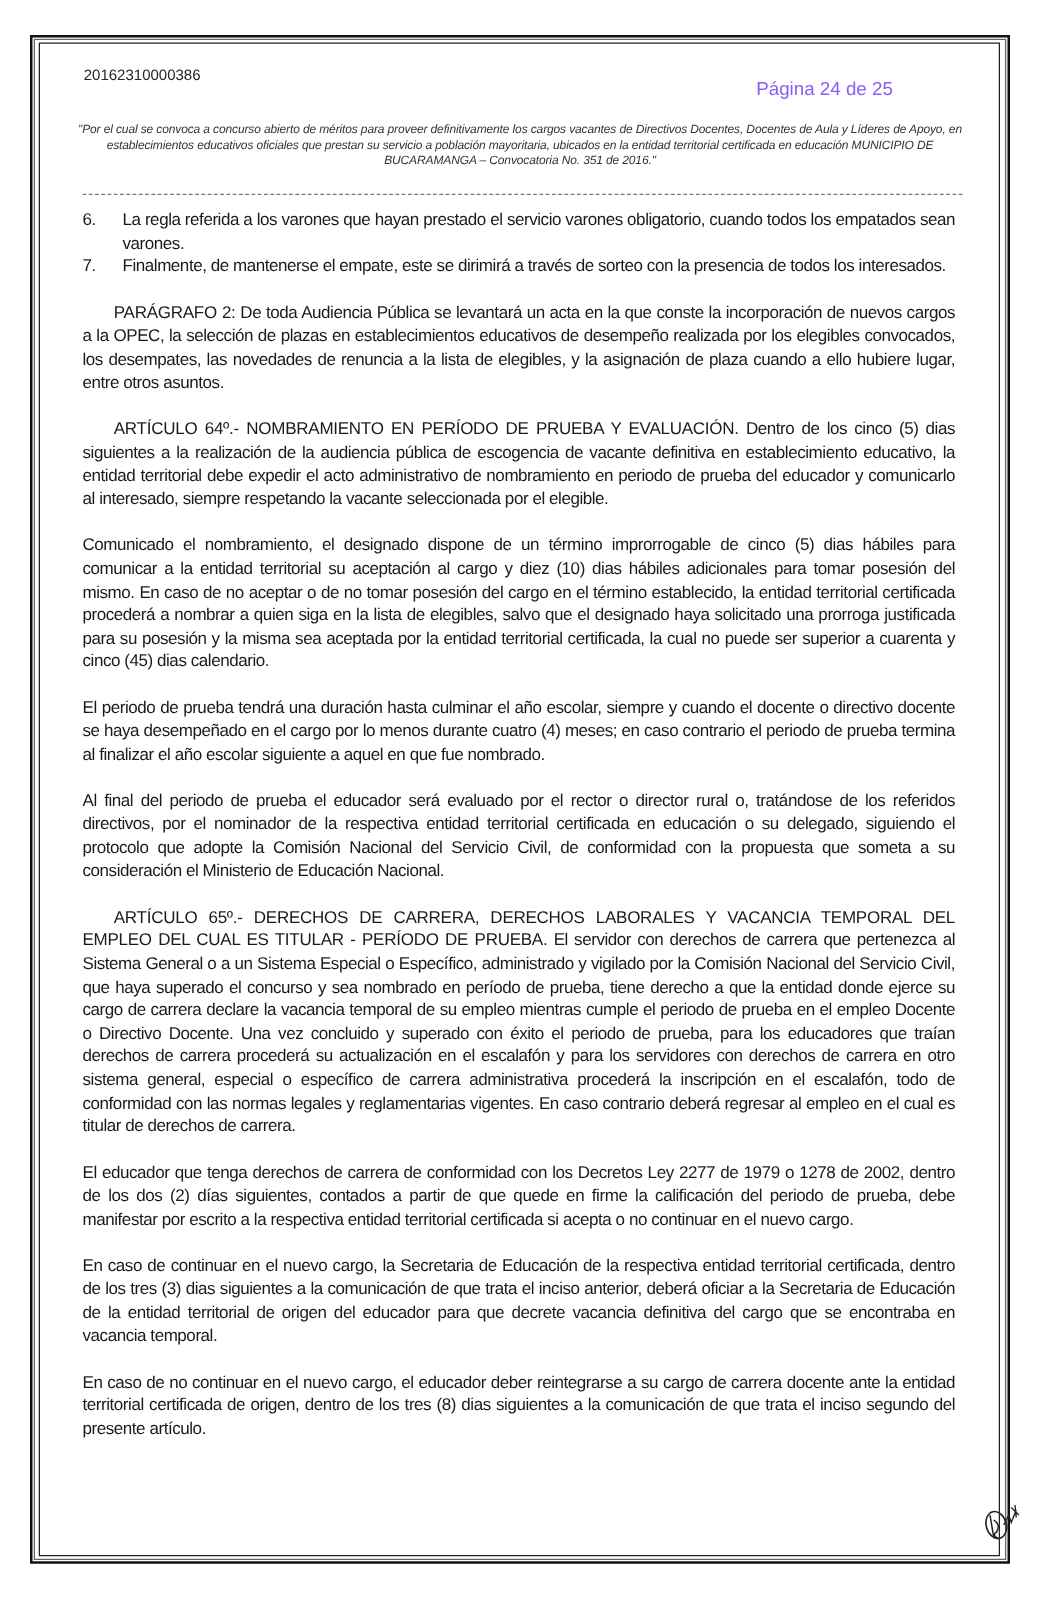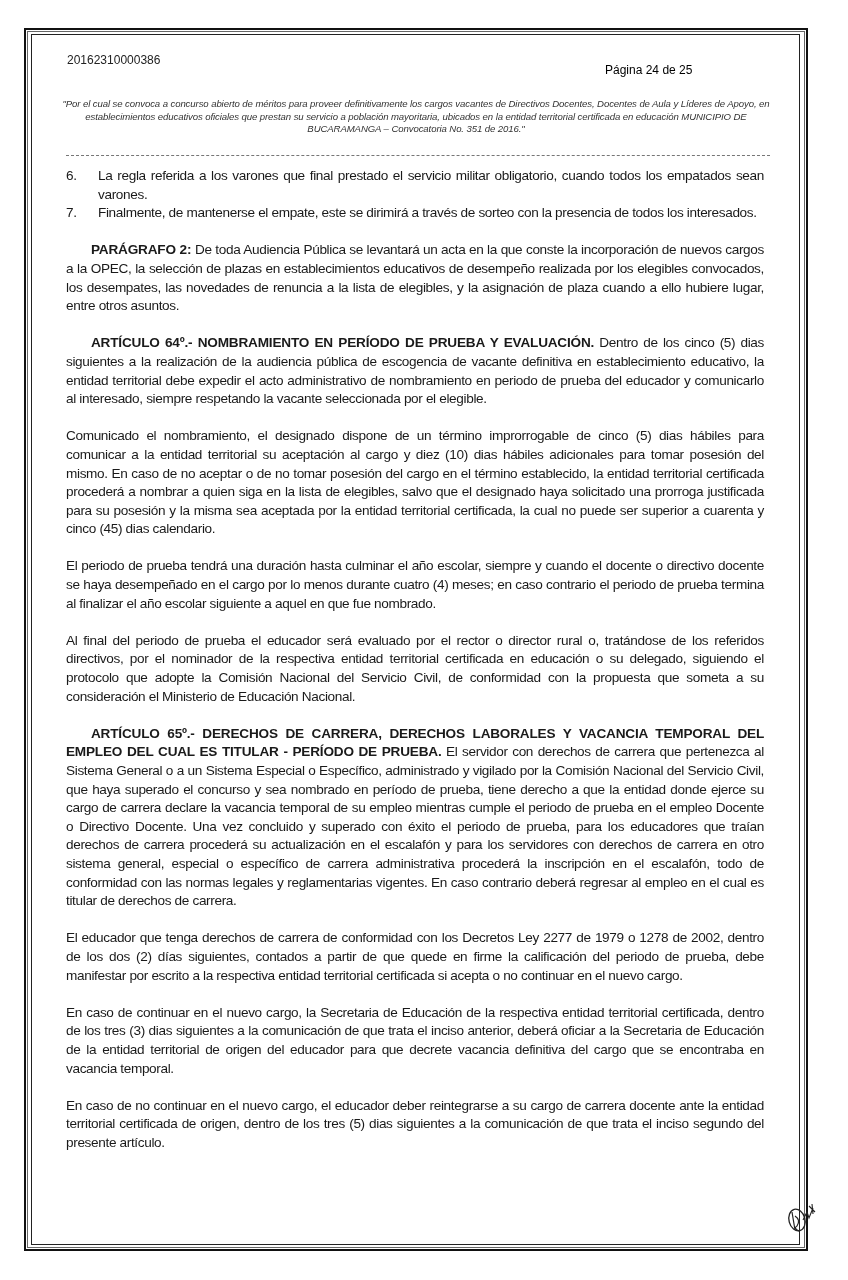--- a/index.html
+++ b/index.html
@@ -15,21 +15,21 @@
   .frame-shadow {
     position: absolute; left: 27px; top: 31px; width: 778px; height: 1217px;
     border: 1px solid #666; box-sizing: border-box;
   }
   .doc-number {
     position: absolute; left: 67px; top: 53px;
     font-family: "Liberation Sans", sans-serif; font-size: 12px; color: #222;
   }
   .page-number {
     position: absolute; left: 605px; top: 63px;
-    font-family: "Liberation Sans", sans-serif; font-size: 12px; color: #000000;
+    font-family: "Liberation Sans", sans-serif; font-size: 15px; color: #8b5cf6;
   }
   .heading-quote {
     position: absolute; left: 60px; top: 98px; width: 712px;
     font-family: "Liberation Sans", sans-serif; font-style: italic;
     font-size: 9.6px; line-height: 12.5px; text-align: center; color: #333;
     letter-spacing: -0.1px;
   }
   .separator {
     position: absolute; left: 66px; top: 155px; width: 704px; height: 0;
     border-top: 1.5px dashed #555; opacity: 0.8;
@@ -38,60 +38,60 @@
     position: absolute; left: 66px; top: 167px; width: 698px;
     font-family: "Liberation Sans", sans-serif; font-size: 13.6px;
     line-height: 18.6px; text-align: justify; color: #1a1a1a;
     letter-spacing: -0.35px; word-spacing: 0px;
   }
   .content p { margin: 0 0 18.6px 0; }
   .list-item { display: flex; }
   .list-item .num { width: 32px; flex: 0 0 32px; }
   .list-item .txt { flex: 1; text-align: justify; }
   .content .list { margin-bottom: 18.6px; }
-  .bold { font-weight: bold; letter-spacing: -0.2px; padding-left: 25px; }
+  .bold { font-weight: normal; letter-spacing: -0.2px; padding-left: 25px; }
   .signature {
     position: absolute; left: 785px; top: 1198px; width: 34px; height: 40px;
   }
 </style>
 </head>
 <body>
 
 <div class="frame-outer"></div>
 <div class="frame-shadow"></div>
 <div class="frame-inner"></div>
 
 <div class="doc-number">20162310000386</div>
 <div class="page-number">Página 24 de 25</div>
 <div class="heading-quote">"Por el cual se convoca a concurso abierto de méritos para proveer definitivamente los cargos vacantes de Directivos Docentes, Docentes de Aula y Líderes de Apoyo, en establecimientos educativos oficiales que prestan su servicio a población mayoritaria, ubicados en la entidad territorial certificada en educación MUNICIPIO DE BUCARAMANGA – Convocatoria No. 351 de 2016."</div>
 <div class="separator"></div>
 
 <div class="content">
   <div class="list">
     <div class="list-item">
       <span class="num">6.</span>
-      <span class="txt">La regla referida a los varones que final prestado el servicio militar obligatorio, cuando todos los empatados sean varones.</span>
+      <span class="txt">La regla referida a los varones que hayan prestado el servicio varones obligatorio, cuando todos los empatados sean varones.</span>
     </div>
     <div class="list-item">
       <span class="num">7.</span>
       <span class="txt">Finalmente, de mantenerse el empate, este se dirimirá a través de sorteo con la presencia de todos los interesados.</span>
     </div>
   </div>
 
   <p><span class="bold">PARÁGRAFO 2:</span><span> De toda Audiencia Pública se levantará un acta en la que conste la incorporación de nuevos cargos a la OPEC, la selección de plazas en establecimientos educativos de desempeño realizada por los elegibles convocados, los desempates, las novedades de renuncia a la lista de elegibles, y la asignación de plaza cuando a ello hubiere lugar, entre otros asuntos.</span></p>
 
   <p><span class="bold">ARTÍCULO 64º.- NOMBRAMIENTO EN PERÍODO DE PRUEBA Y EVALUACIÓN.</span><span> Dentro de los cinco (5) dias siguientes a la realización de la audiencia pública de escogencia de vacante definitiva en establecimiento educativo, la entidad territorial debe expedir el acto administrativo de nombramiento en periodo de prueba del educador y comunicarlo al interesado, siempre respetando la vacante seleccionada por el elegible.</span></p>
   <p>Comunicado el nombramiento, el designado dispone de un término improrrogable de cinco (5) dias hábiles para comunicar a la entidad territorial su aceptación al cargo y diez (10) dias hábiles adicionales para tomar posesión del mismo. En caso de no aceptar o de no tomar posesión del cargo en el término establecido, la entidad territorial certificada procederá a nombrar a quien siga en la lista de elegibles, salvo que el designado haya solicitado una prorroga justificada para su posesión y la misma sea aceptada por la entidad territorial certificada, la cual no puede ser superior a cuarenta y cinco (45) dias calendario.</p>
   <p>El periodo de prueba tendrá una duración hasta culminar el año escolar, siempre y cuando el docente o directivo docente se haya desempeñado en el cargo por lo menos durante cuatro (4) meses; en caso contrario el periodo de prueba termina al finalizar el año escolar siguiente a aquel en que fue nombrado.</p>
   <p>Al final del periodo de prueba el educador será evaluado por el rector o director rural o, tratándose de los referidos directivos, por el nominador de la respectiva entidad territorial certificada en educación o su delegado, siguiendo el protocolo que adopte la Comisión Nacional del Servicio Civil, de conformidad con la propuesta que someta a su consideración el Ministerio de Educación Nacional.</p>
 
   <p><span class="bold">ARTÍCULO 65º.- DERECHOS DE CARRERA, DERECHOS LABORALES Y VACANCIA TEMPORAL DEL EMPLEO DEL CUAL ES TITULAR - PERÍODO DE PRUEBA.</span><span> El servidor con derechos de carrera que pertenezca al Sistema General o a un Sistema Especial o Específico, administrado y vigilado por la Comisión Nacional del Servicio Civil, que haya superado el concurso y sea nombrado en período de prueba, tiene derecho a que la entidad donde ejerce su cargo de carrera declare la vacancia temporal de su empleo mientras cumple el periodo de prueba en el empleo Docente o Directivo Docente. Una vez concluido y superado con éxito el periodo de prueba, para los educadores que traían derechos de carrera procederá su actualización en el escalafón y para los servidores con derechos de carrera en otro sistema general, especial o específico de carrera administrativa procederá la inscripción en el escalafón, todo de conformidad con las normas legales y reglamentarias vigentes. En caso contrario deberá regresar al empleo en el cual es titular de derechos de carrera.</span></p>
   <p>El educador que tenga derechos de carrera de conformidad  con los Decretos Ley 2277 de 1979 o 1278 de 2002, dentro de los dos (2) días siguientes, contados a partir de que quede en firme la calificación del periodo de prueba, debe manifestar por escrito a la respectiva entidad territorial certificada si acepta o no continuar en el nuevo cargo.</p>
   <p>En caso de continuar en el nuevo cargo, la Secretaria de Educación de la respectiva entidad territorial certificada, dentro de los tres (3) dias siguientes a la comunicación de que trata el inciso anterior, deberá oficiar a la Secretaria de Educación de la entidad territorial de origen del educador para que decrete vacancia definitiva del cargo que se encontraba en vacancia temporal.</p>
-  <p>En caso de no continuar en el nuevo cargo, el educador deber reintegrarse a su cargo de carrera docente ante la entidad territorial certificada de origen, dentro de los tres (5) dias siguientes a la comunicación de que trata el inciso segundo del presente artículo.</p>
+  <p>En caso de no continuar en el nuevo cargo, el educador deber reintegrarse a su cargo de carrera docente ante la entidad territorial certificada de origen, dentro de los tres (8) dias siguientes a la comunicación de que trata el inciso segundo del presente artículo.</p>
 </div>
 
 <div class="signature">
   <svg width="34" height="40" viewBox="0 0 34 40">
     <ellipse cx="12" cy="22" rx="8" ry="11" fill="none" stroke="#222" stroke-width="1.3" transform="rotate(-15 12 22)"></ellipse>
     <path d="M7 14 L10 32 M10 18 Q16 22 12 28 Q8 30 14 33" fill="none" stroke="#222" stroke-width="1.2"></path>
     <path d="M18 22 L22 14 L24 20 L28 10 M24 8 L30 14 M27 6 L28 16" fill="none" stroke="#222" stroke-width="1.1"></path>
   </svg>
 </div>
 

